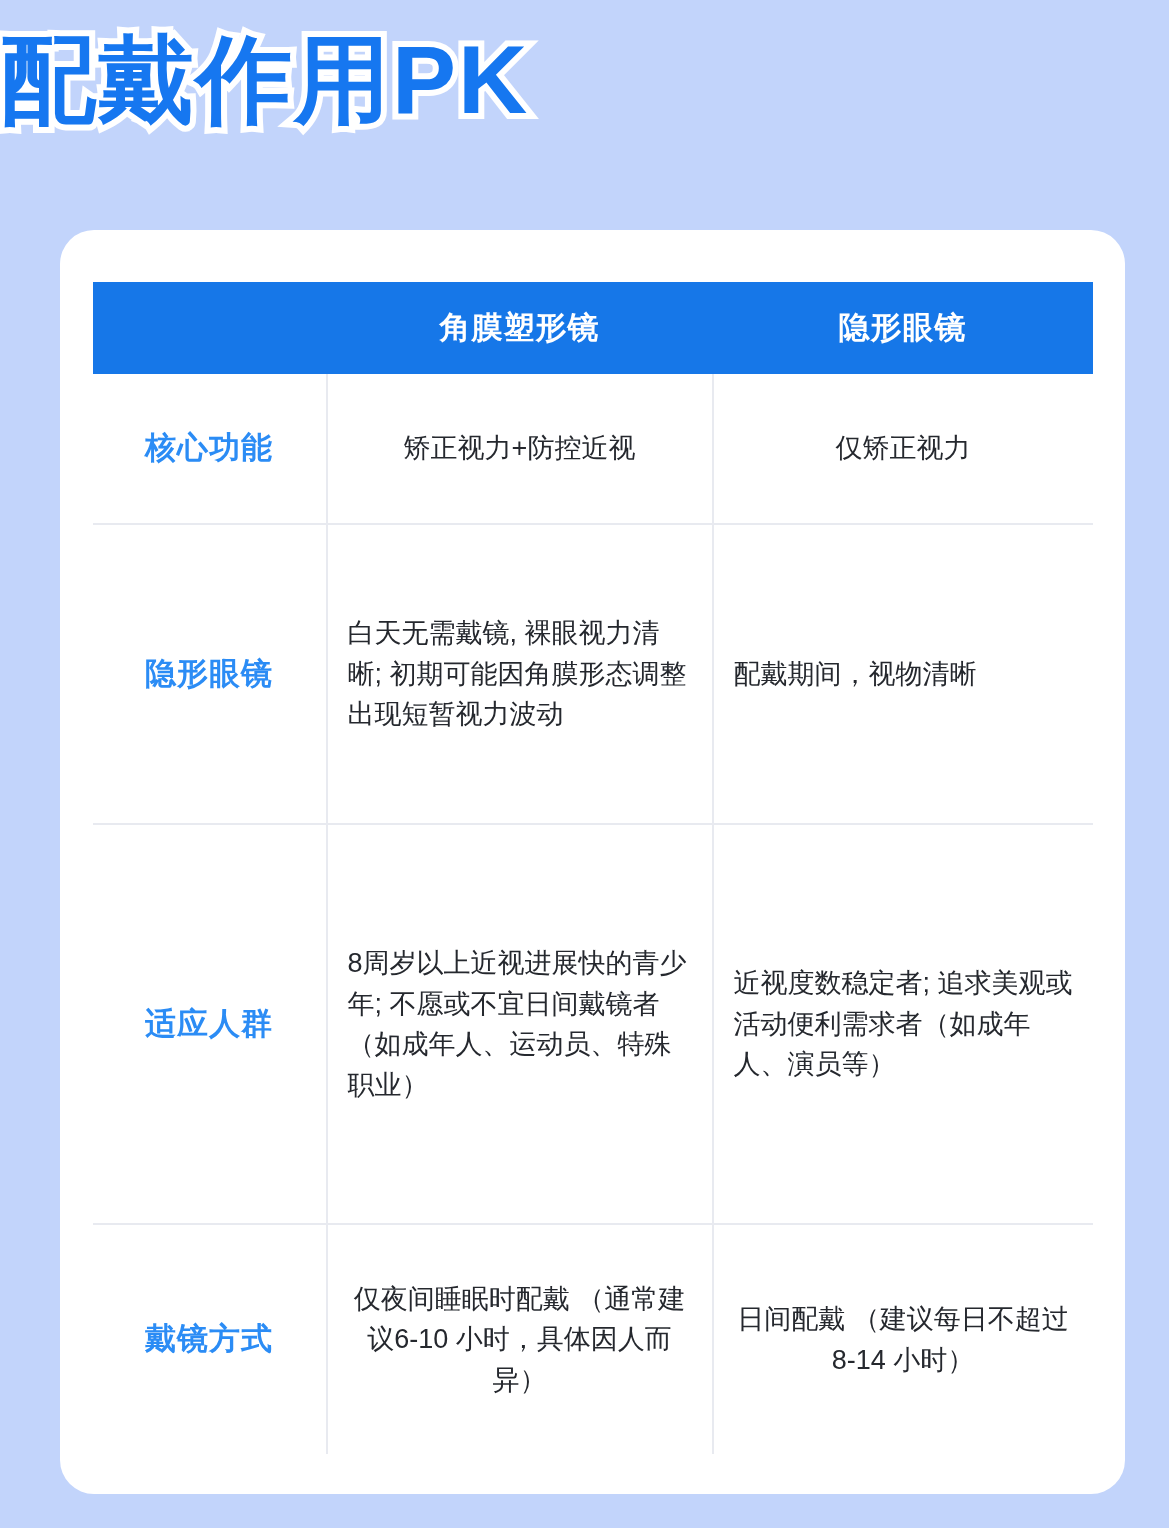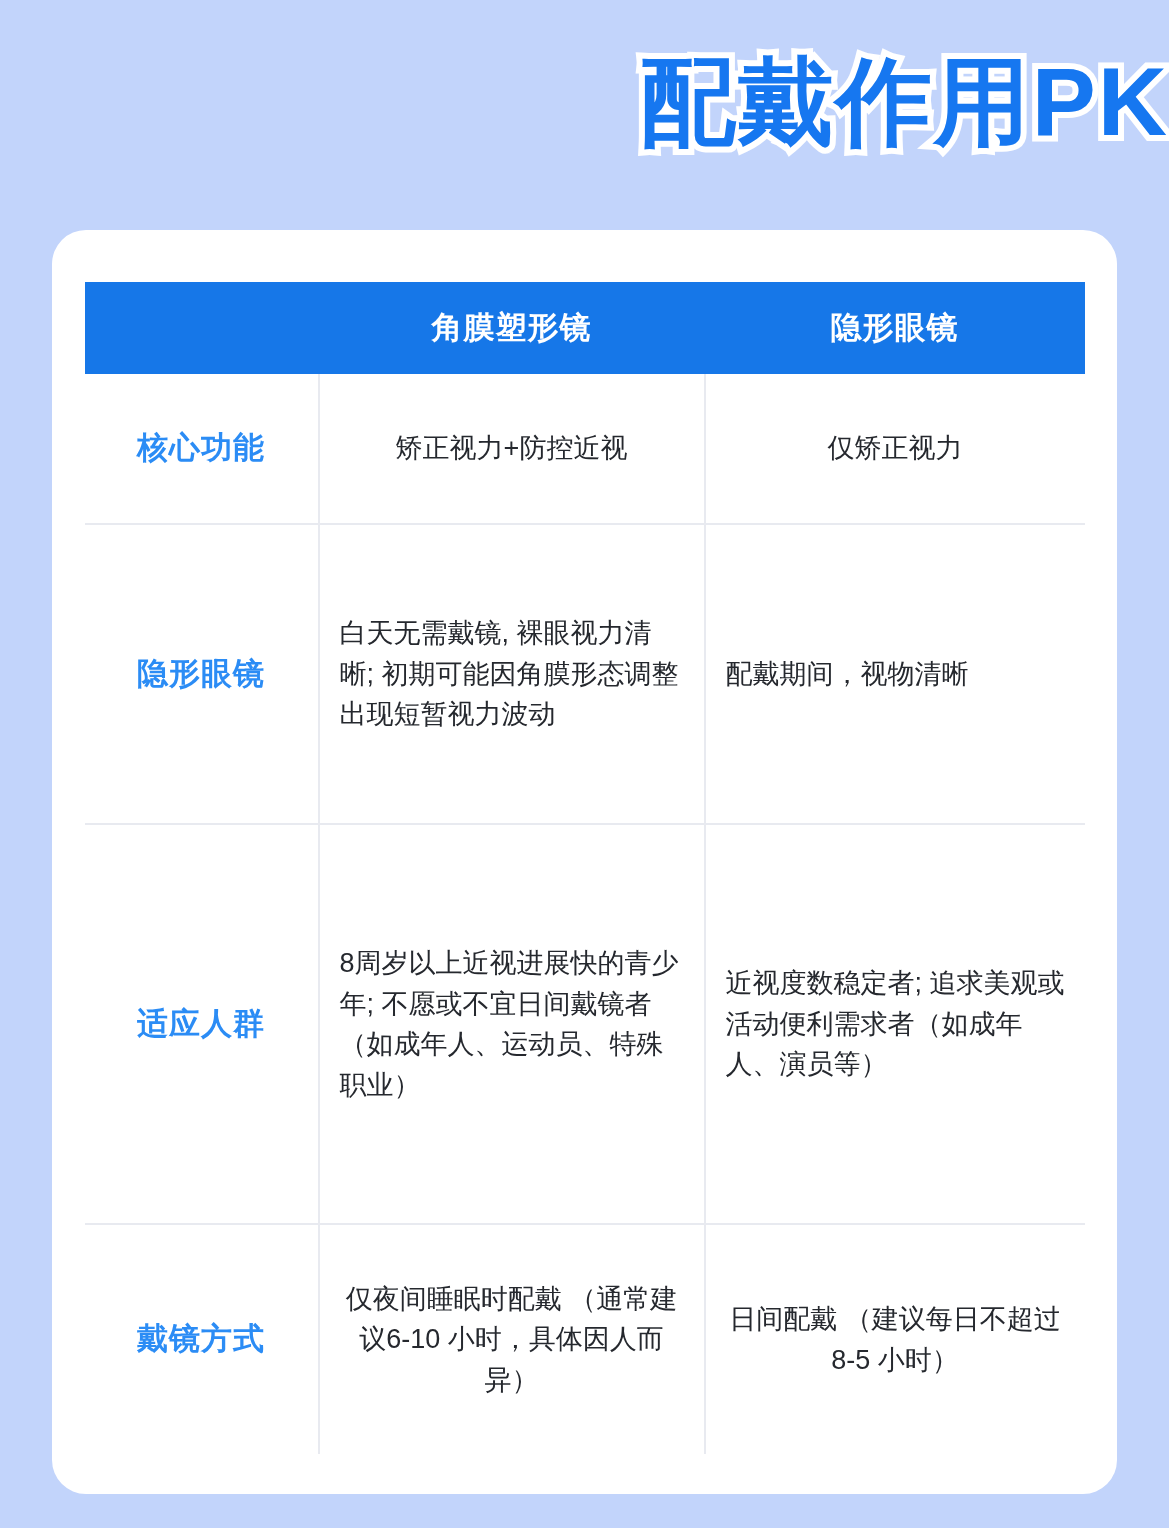--- a/index.html
+++ b/index.html
@@ -17,43 +17,43 @@
   .page {
     position: relative;
     width: 1169px;
     height: 1528px;
     box-sizing: border-box;
   }
 
   
   .title-wrap {
     position: absolute;
-    top: 52px;
+    top: 30px;
     left: 0;
     width: 1169px;
-    text-align: right;
+    text-align: left;
   }
   .title {
     display: inline-block;
     font-size: 96px;
     line-height: 1.05;
     font-weight: 800;
     color: #1677f0;
     letter-spacing: 2px;
     -webkit-text-stroke: 12px #ffffff;
     paint-order: stroke fill;
     text-shadow:
        0 0 0 #ffffff;
     font-family: "Liberation Sans", "DejaVu Sans", sans-serif;
   }
 
   
   .card {
     position: absolute;
-    left: 52px;
+    left: 60px;
     top: 230px;
     width: 1065px;
     height: 1264px;
     background: #ffffff;
     border-radius: 34px;
     box-sizing: border-box;
     padding: 52px 32px 40px 32px;
   }
 
   table.cmp {
@@ -160,20 +160,20 @@
           <td class="left cell-lines">近视度数稳定者;
 追求美观或活动便利需求者（如成年人、演员等）</td>
         </tr>
 
         <tr class="r4">
           <td class="rowhead">戴镜方式</td>
           <td class="center cell-lines">仅夜间睡眠时配戴
 （通常建议6-10 小时，具体因人而异）</td>
           <td class="center cell-lines">日间配戴
 （建议每日不超过
-8-5 小时）</td>
+8-14 小时）</td>
         </tr>
 
       </tbody>
     </table>
   </div>
 
 </div>
 
 </body></html>

